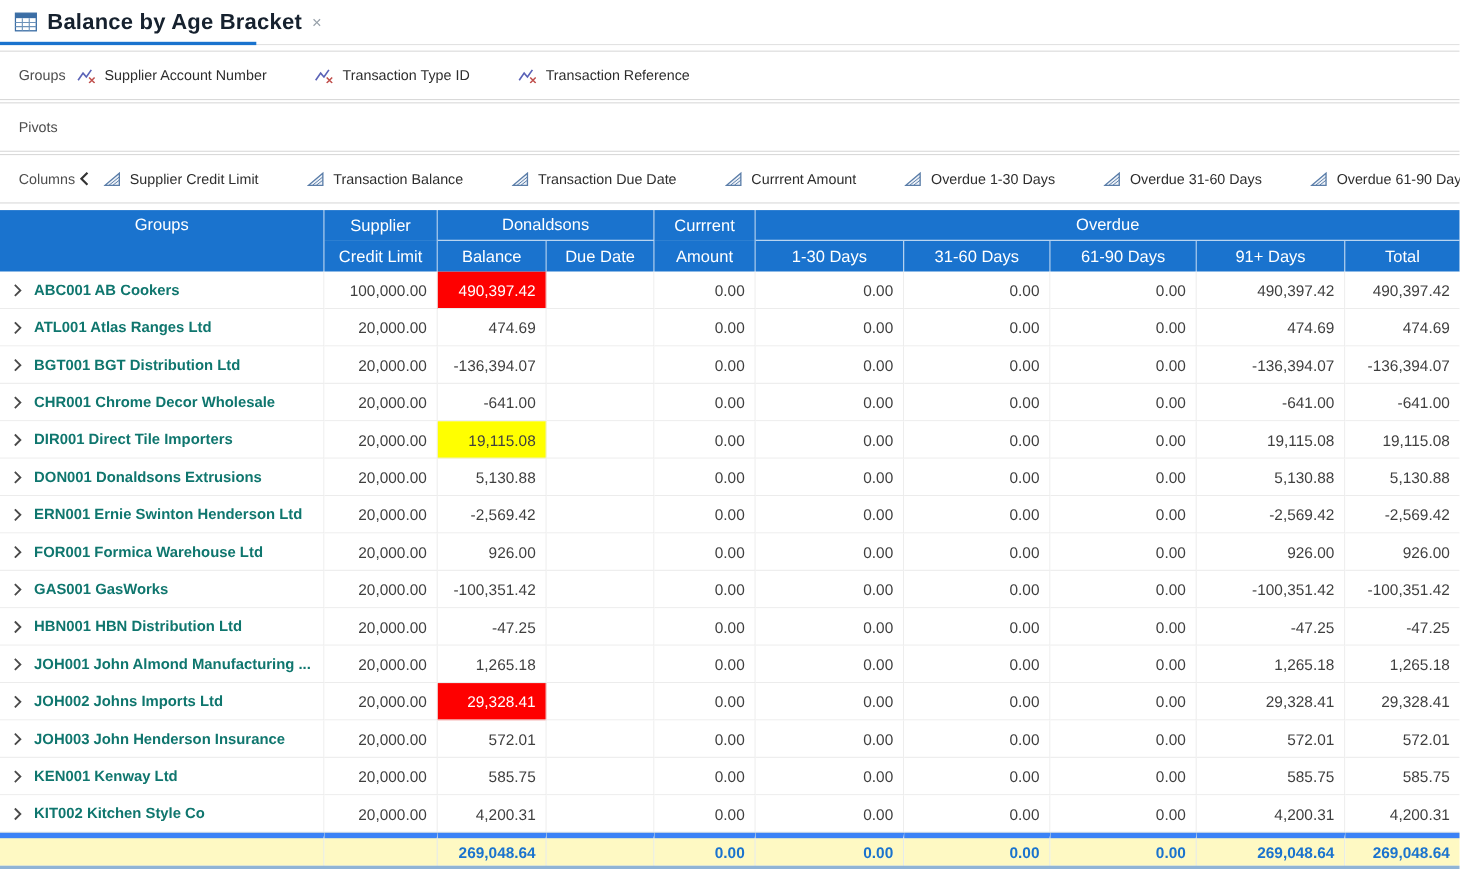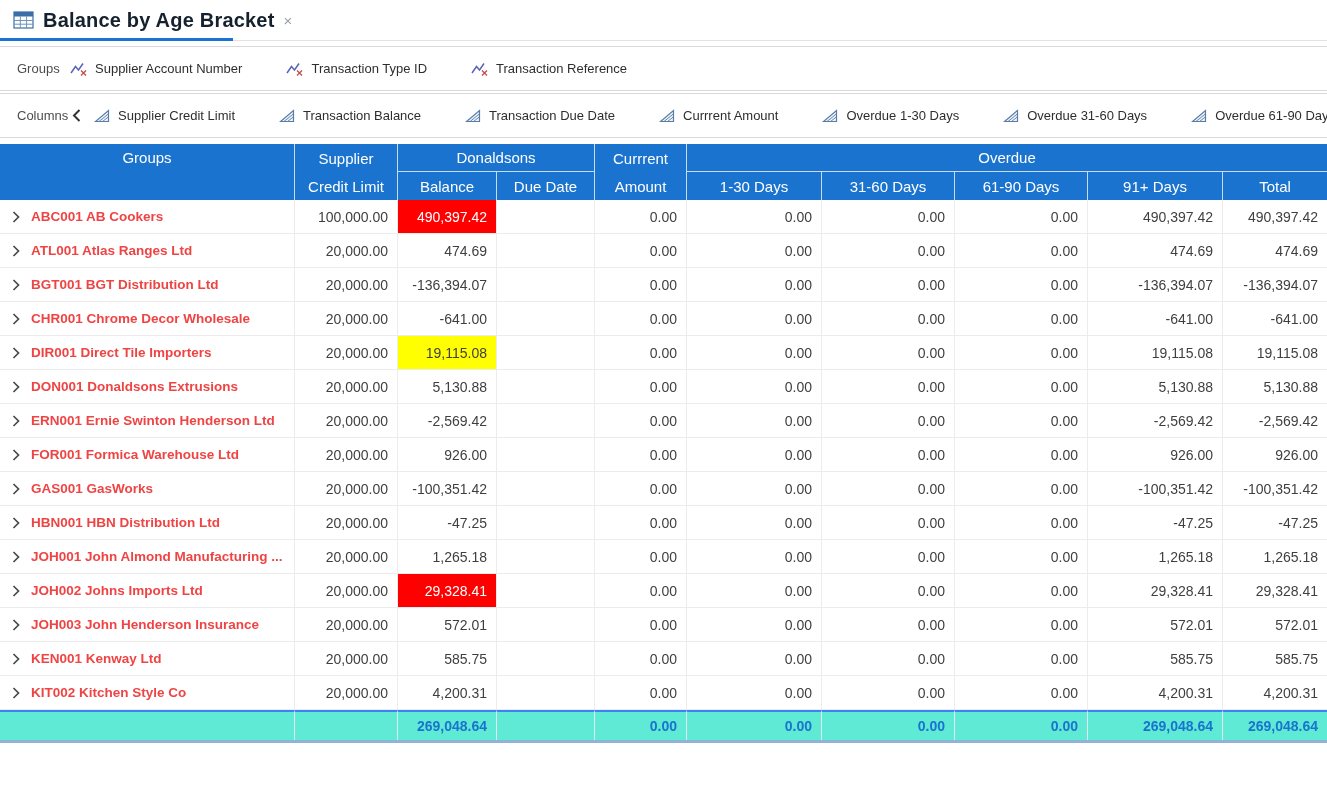--- a/index.html
+++ b/index.html
@@ -42,26 +42,26 @@
   .grid th.bb { border-bottom: 1px solid rgba(255,255,255,.75); }
   .grid td {
     height: 34px; font-size: 14px; color: #3f3f3f; background: #fff;
     border-bottom: 1px solid #ececec; border-right: 1px solid #ececec;
     padding: 0 9px; white-space: nowrap; overflow: hidden;
   }
   .grid td:last-child { border-right: none; }
   .grid td.num { text-align: right; }
   .grid td.c-name { padding-left: 12px; }
   .name-wrap { display: flex; align-items: center; gap: 11px; }
-  .gname { font-weight: 700; color: #ef4444; font-size: 13.5px; }
+  .gname { font-weight: 700; color: #0f766e; font-size: 13.5px; }
   .hl-red { background: #fe0000 !important; color: #ffffff !important; }
   .hl-yellow { background: #ffff00 !important; color: #3f3f3f !important; }
   .grid tfoot td {
-    background: #5eead4; color: #1a73ce; font-weight: 700;
-    border-top: 2px solid #3b82f6; border-bottom: none; border-right: 1px solid #e3e9ef;
+    background: #fef9c3; color: #1a73ce; font-weight: 700;
+    border-top: 5px solid #3b82f6; border-bottom: none; border-right: 1px solid #e3e9ef;
     height: 30px;
   }
   .hscrollbar { height: 3px; background: #8fb4d6; }
 </style>
 </head>
 <body>
 
 <div class="tabbar">
   <div class="tab">
     <span class="tab-icon">
@@ -101,20 +101,24 @@
         <div class="pill">
           <span class="pill-icon">
             <svg width="17" height="14" viewBox="0 0 17 14">
               <path d="M1 11 L5.5 4.5 L8.5 8 L13 1.5" fill="none" stroke="#5b63b7" stroke-width="1.5"></path>
               <path d="M11 8.5 L16 13.5 M16 8.5 L11 13.5" stroke="#c0504d" stroke-width="1.4"></path>
             </svg>
           </span>
           <span class="pill-label">Transaction Reference</span>
         </div>
       </div>
+  </div>
+  <div class="panel-row">
+    <span class="panel-label">Pivots</span>
+    <div class="pill-container" id="pivots-pills"></div>
   </div>
   <div class="panel-row">
     <span class="panel-label">Columns</span>
     <span class="collapse-chevron">
       <svg width="9" height="13" viewBox="0 0 9 13">
           <path d="M7.5 1 L2 6.5 L7.5 12" fill="none" stroke="#333" stroke-width="2"></path>
         </svg>
     </span>
     <div class="pill-container" id="columns-pills">
         <div class="pill">

